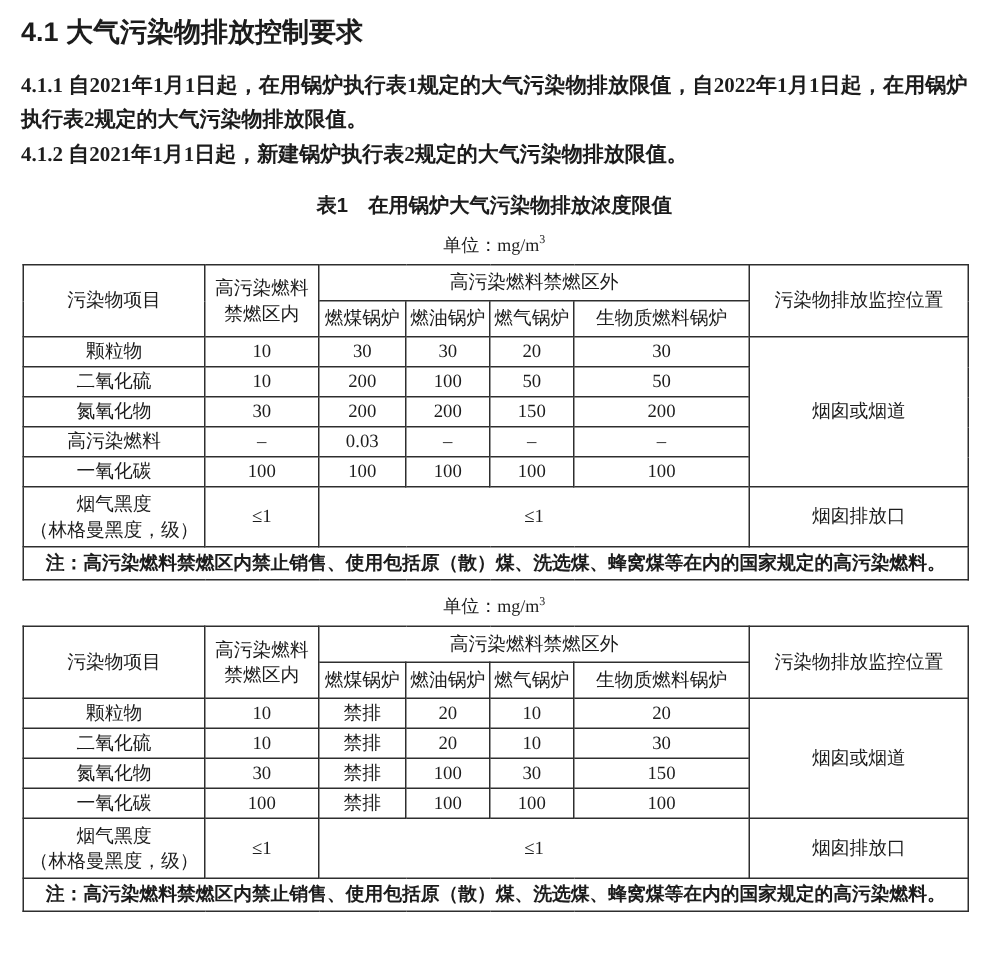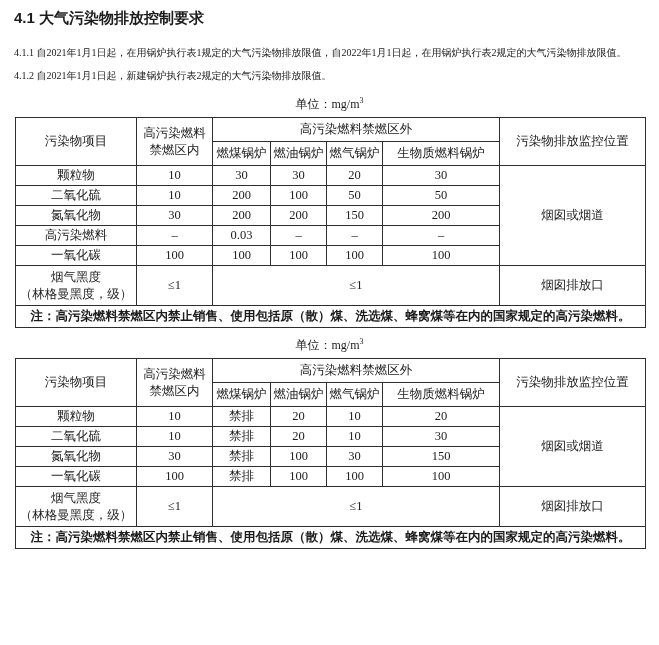--- a/index.html
+++ b/index.html
@@ -9,28 +9,29 @@
     background: #ffffff;
     color: #1c1c1c;
     font-family: "Liberation Serif", "DejaVu Serif", serif;
     overflow: hidden;
   }
   .page { position: relative; width: 659px; height: 645px; padding: 9px 14px 0 14px; }
 
   .heading {
     font-family: "Liberation Sans", "DejaVu Sans", sans-serif;
     font-weight: bold;
-    font-size: 15px;
+    font-size: 18px;
     margin: 0;
   }
   .para {
-    font-size: 10px;
+    font-size: 14px;
     line-height: 23px;
     margin: 13px 0 0 0;
     text-align: justify;
+    font-weight: bold;
   }
   .para.tight { margin-top: 0; }
 
   .tbl-title {
     font-family: "Liberation Sans", "DejaVu Sans", sans-serif;
     font-weight: bold;
     font-size: 13.5px;
     text-align: center;
     margin: 13px 0 0 0;
   }
@@ -76,20 +77,21 @@
 </head>
 <body>
 
 <div class="page">
 
   <h4 class="heading">4.1 大气污染物排放控制要求</h4>
 
   <p class="para">4.1.1 自2021年1月1日起，在用锅炉执行表1规定的大气污染物排放限值，自2022年1月1日起，在用锅炉执行表2规定的大气污染物排放限值。</p>
   <p class="para tight">4.1.2 自2021年1月1日起，新建锅炉执行表2规定的大气污染物排放限值。</p>
 
+  <div class="tbl-title">表1　在用锅炉大气污染物排放浓度限值</div>
   <div class="unit"><span>单位：</span><span>mg/m</span><sup>3</sup></div>
 
   <table class="tbl">
     <colgroup>
         <col class="c1">
         <col class="c2">
         <col class="c3">
         <col class="c4">
         <col class="c5">
         <col class="c6">

